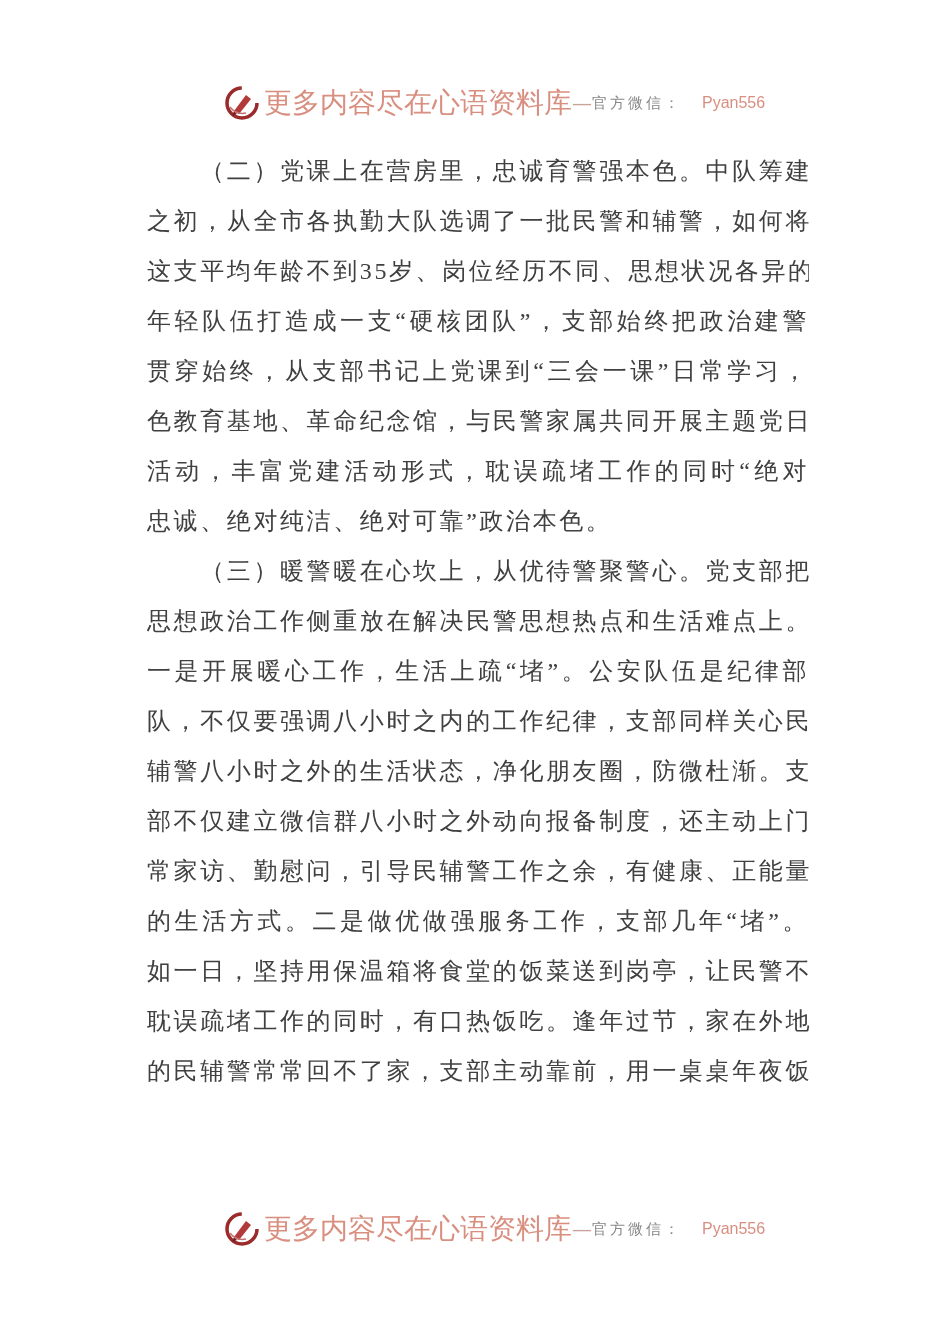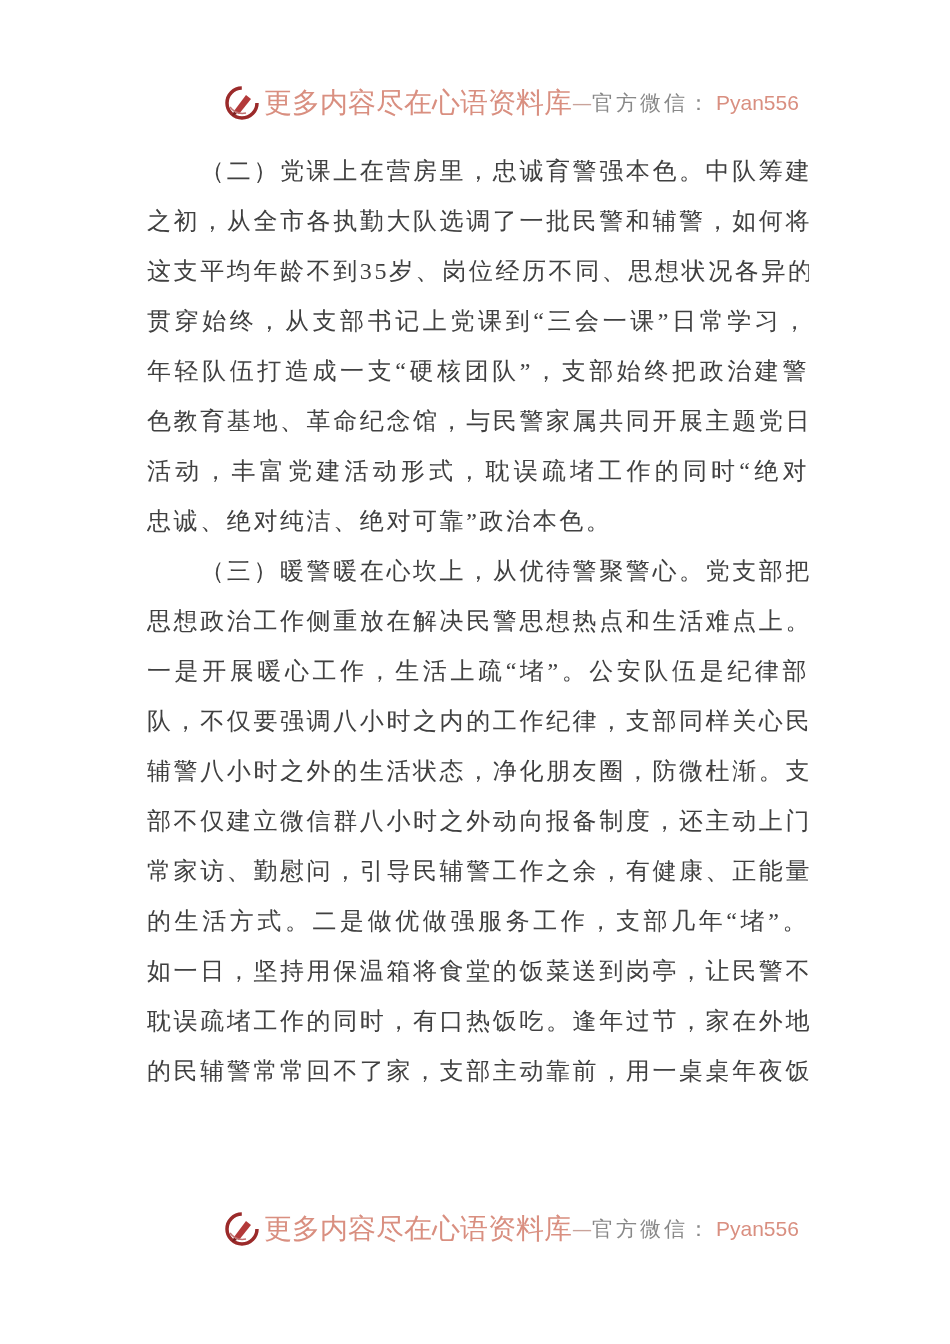--- a/index.html
+++ b/index.html
@@ -36,29 +36,29 @@
     color: #d98f80;
     letter-spacing: 0px;
   }
   .wm-dash {
     font-family: "DejaVu Serif", serif;
     font-size: 20px;
     color: #c9a39a;
   }
   .wm-sub {
     font-family: "DejaVu Serif", serif;
-    font-size: 21px;
+    font-size: 15px;
     color: #888888;
     letter-spacing: 3px;
   }
   .wm-id {
     font-family: "Liberation Sans", sans-serif;
-    font-size: 21px;
+    font-size: 16px;
     color: #d98f80;
-    margin-left: 4px;
+    margin-left: 20px;
   }
   .content {
     position: absolute;
     left: 147px;
     top: 146px;
     width: 662px;
   }
   .para {
     margin: 0;
     font-family: Liberation Serif, serif;
@@ -97,22 +97,22 @@
   <span class="wm-dash">—</span>
   <span class="wm-sub">官方微信：</span>
   <span class="wm-id">Pyan556</span>
 </div>
 
 <div class="content">
   <p class="para">
     <span class="line">　　（二）党课上在营房里，忠诚育警强本色。中队筹建</span>
     <span class="line">之初，从全市各执勤大队选调了一批民警和辅警，如何将</span>
     <span class="line">这支平均年龄不到35岁、岗位经历不同、思想状况各异的</span>
+    <span class="line">年轻队伍打造成一支“硬核团队”，支部始终把政治建警</span>
     <span class="line">贯穿始终，从支部书记上党课到“三会一课”日常学习，</span>
-    <span class="line">年轻队伍打造成一支“硬核团队”，支部始终把政治建警</span>
     <span class="line">色教育基地、革命纪念馆，与民警家属共同开展主题党日</span>
     <span class="line">活动，丰富党建活动形式，耽误疏堵工作的同时“绝对</span>
     <span class="line last">忠诚、绝对纯洁、绝对可靠”政治本色。</span>
   </p>
   <p class="para">
     <span class="line">　　（三）暖警暖在心坎上，从优待警聚警心。党支部把</span>
     <span class="line">思想政治工作侧重放在解决民警思想热点和生活难点上。</span>
     <span class="line">一是开展暖心工作，生活上疏“堵”。公安队伍是纪律部</span>
     <span class="line">队，不仅要强调八小时之内的工作纪律，支部同样关心民</span>
     <span class="line">辅警八小时之外的生活状态，净化朋友圈，防微杜渐。支</span>

